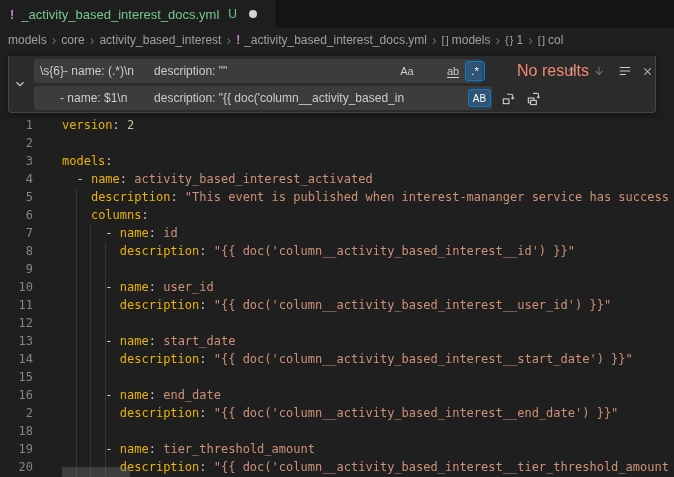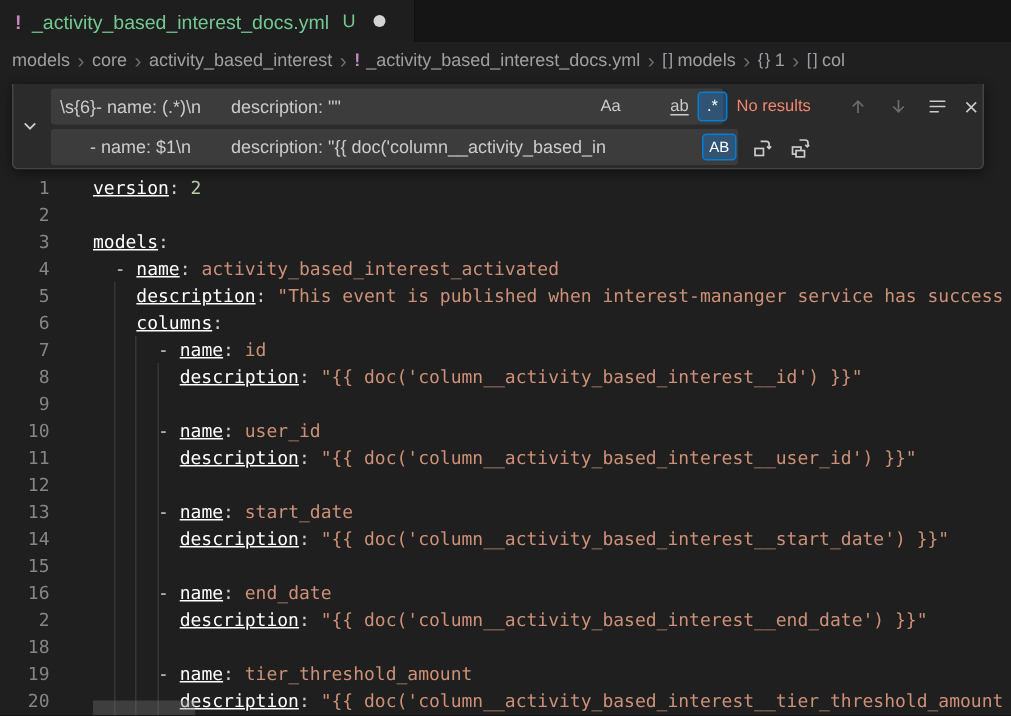--- a/index.html
+++ b/index.html
@@ -23,21 +23,21 @@
   .bc-ico { font-size:11px; margin-right:4px; color:#9da1a6; letter-spacing:-1px; }
   .bc-ico.yaml-file { color:#c586c0; font-weight:bold; font-size:12px; letter-spacing:0; }
 
   
   .editor { position:absolute; left:0; top:52px; width:674px; height:425px; background:#1f1f1f; }
   .lines { position:absolute; left:0; top:64px; width:674px; }
   .line { position:relative; height:18px; line-height:18px;
           font-family:"DejaVu Sans Mono", monospace; font-size:12px; }
   .ln { position:absolute; left:0; top:0; width:33px; text-align:right; color:#858585; }
   .code { position:absolute; left:62px; top:0; white-space:pre; }
-  .tok-key { color:#ffffff;text-decoration:underline; }
+  .tok-key { color:#eab308; }
   .tok-punct { color:#cccccc; }
   .tok-plain { color:#d4d4d4; }
   .tok-str { color:#ce9178;text-align:right; }
   .tok-num { color:#b5cea8; }
   .guide { position:absolute; width:1px; background:#363636; }
   .hscroll { position:absolute; left:62px; bottom:0; width:68px; height:10px;
              background:rgba(121,121,121,0.35); }
 
   
   .findwidget { position:absolute; left:8px; top:56px; width:648px; height:57px;
@@ -47,22 +47,22 @@
                display:flex; align-items:center; justify-content:center; cursor:pointer; }
   .fw-input { position:absolute; height:24px; background:#3c3c3c; border:none; color:#cccccc;
               font-family:"Liberation Sans", sans-serif; font-size:12px; padding:0 30px 0 6px;
               border-radius:2px; outline:none; white-space:pre; }
   .fw-find { left:25px; top:3px; width:448px; padding-right:72px; }
   .fw-replace { left:25px; top:30px; width:458px; }
   .opt { position:absolute; height:20px; min-width:20px; display:flex; align-items:center;
          justify-content:center; font-size:11px; color:#cccccc; border-radius:3px; cursor:pointer; }
   .opt.active { background:rgba(36,114,186,0.45); border:1px solid #007fd4; color:#ffffff; }
   .underlined { text-decoration:underline; text-underline-offset:2px; }
-  .fw-results { position:absolute; left:482px; top:3px; height:24px; line-height:24px;
-                font-size:11px; color:#f48771; white-space:nowrap; }
+  .fw-results { position:absolute; left:508px; top:3px; height:24px; line-height:24px;
+                font-size:16px; color:#f48771; white-space:nowrap; }
   .fw-btn { position:absolute; width:21px; height:20px; display:flex; align-items:center;
             justify-content:center; cursor:pointer; border-radius:3px; }
   .fw-btn.disabled { opacity:0.4; }
   .badge-ab { position:absolute; left:459px; top:33px; width:23px; height:18px; font-size:10px;
               display:flex; align-items:center; justify-content:center; color:#fff;
               background:rgba(36,114,186,0.45); border:1px solid #007fd4; border-radius:3px; cursor:pointer; }
 </style>
 </head>
 <body>
 

